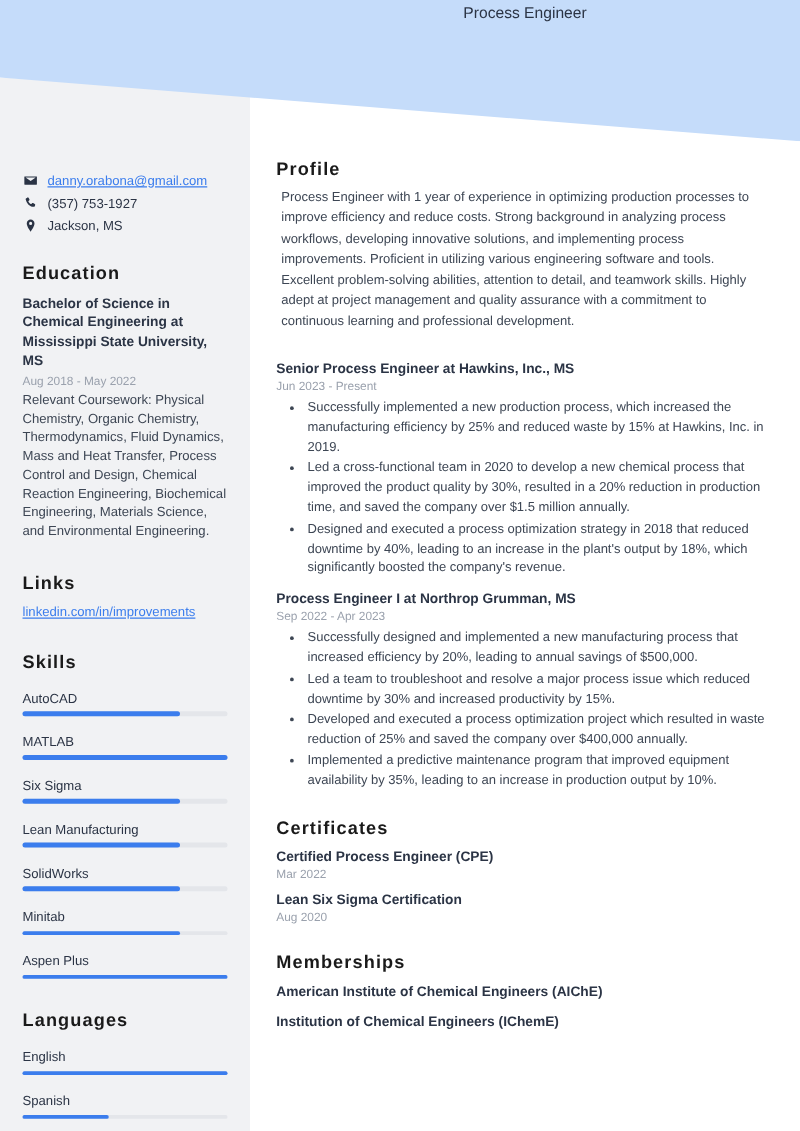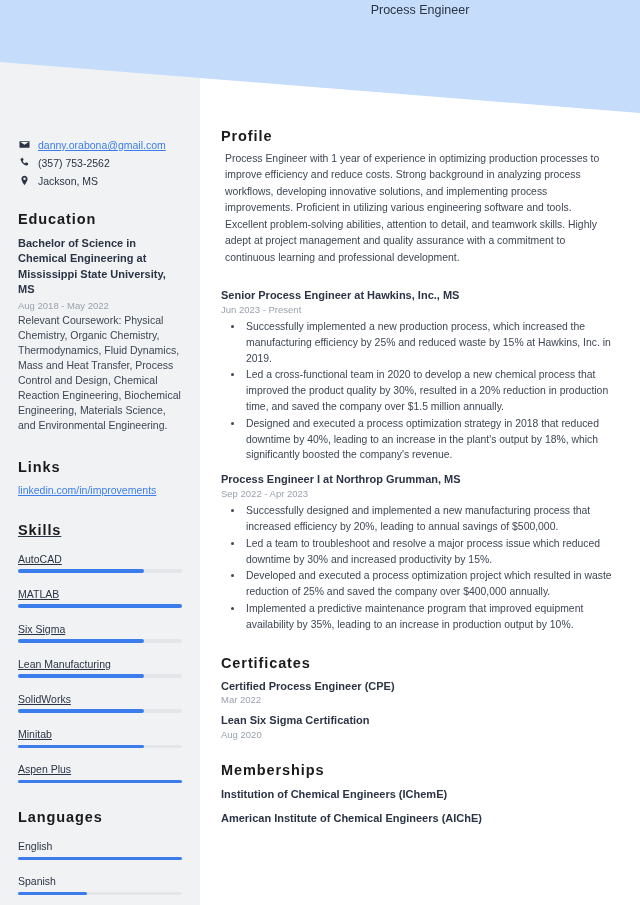--- a/index.html
+++ b/index.html
@@ -109,21 +109,21 @@
   }
   .side-h {
     margin: 0;
     font-size: 14.5px;
     font-weight: bold;
     letter-spacing: .9px;
     color: #1a1a1a;
   }
   .sec-education { margin-top: 22px; }
   .sec-links     { margin-top: 26px; }
-  .sec-skills    { margin-top: 26px; text-decoration: underline; }
+  .sec-skills    { margin-top: 26px; }
   .sec-languages { margin-top: 26px; }
 
   .edu-degree {
     margin: 9px 0 0 0;
     font-size: 11px;
     font-weight: bold;
     line-height: 1.42;
     color: #2b3445;
   }
   .edu-dates {
@@ -266,21 +266,21 @@
           </svg>
         </span>
         <a class="contact-link" href="#">danny.orabona@gmail.com</a>
       </li>
       <li class="contact-row">
         <span class="ico">
           <svg width="11" height="11" viewBox="0 0 16 16" fill="#2b3445">
             <path d="M4.3 1.2c.5-.2 1 0 1.3.5l1 1.9c.2.5.1 1-.3 1.3l-.8.7c-.1.1-.2.3-.1.5.5 1.2 1.8 2.5 3 3 .2.1.4 0 .5-.1l.7-.8c.3-.4.9-.5 1.3-.3l1.9 1c.5.3.7.8.5 1.3l-.5 1.4c-.2.5-.7.8-1.2.7C7.4 12.6 3.4 8.6 2.2 3.4c-.1-.5.2-1 .7-1.2l1.4-.5z"></path>
           </svg>
         </span>
-        <span>(357) 753-2562</span>
+        <span>(357) 753-1927</span>
       </li>
       <li class="contact-row">
         <span class="ico">
           <svg width="11" height="11" viewBox="0 0 16 16" fill="#2b3445">
             <path d="M8 1C5.5 1 3.5 3 3.5 5.5 3.5 9 8 15 8 15s4.5-6 4.5-9.5C12.5 3 10.5 1 8 1zm0 6.2a1.8 1.8 0 1 1 0-3.6 1.8 1.8 0 0 1 0 3.6z"></path>
           </svg>
         </span>
         <span>Jackson, MS</span>
       </li>
     </ul>
@@ -408,20 +408,20 @@
           <div class="cert">
             <p class="cert-name">Lean Six Sigma Certification</p>
             <p class="cert-date">Aug 2020</p>
           </div>
         </div>
     </section>
 
     <section class="sec-gap">
       <h2 class="main-h">Memberships</h2>
       <div id="members-container">
+          <p class="member">American Institute of Chemical Engineers (AIChE)</p>
           <p class="member">Institution of Chemical Engineers (IChemE)</p>
-          <p class="member">American Institute of Chemical Engineers (AIChE)</p>
         </div>
     </section>
 
   </main>
 
 </div>
 
 </body></html>

